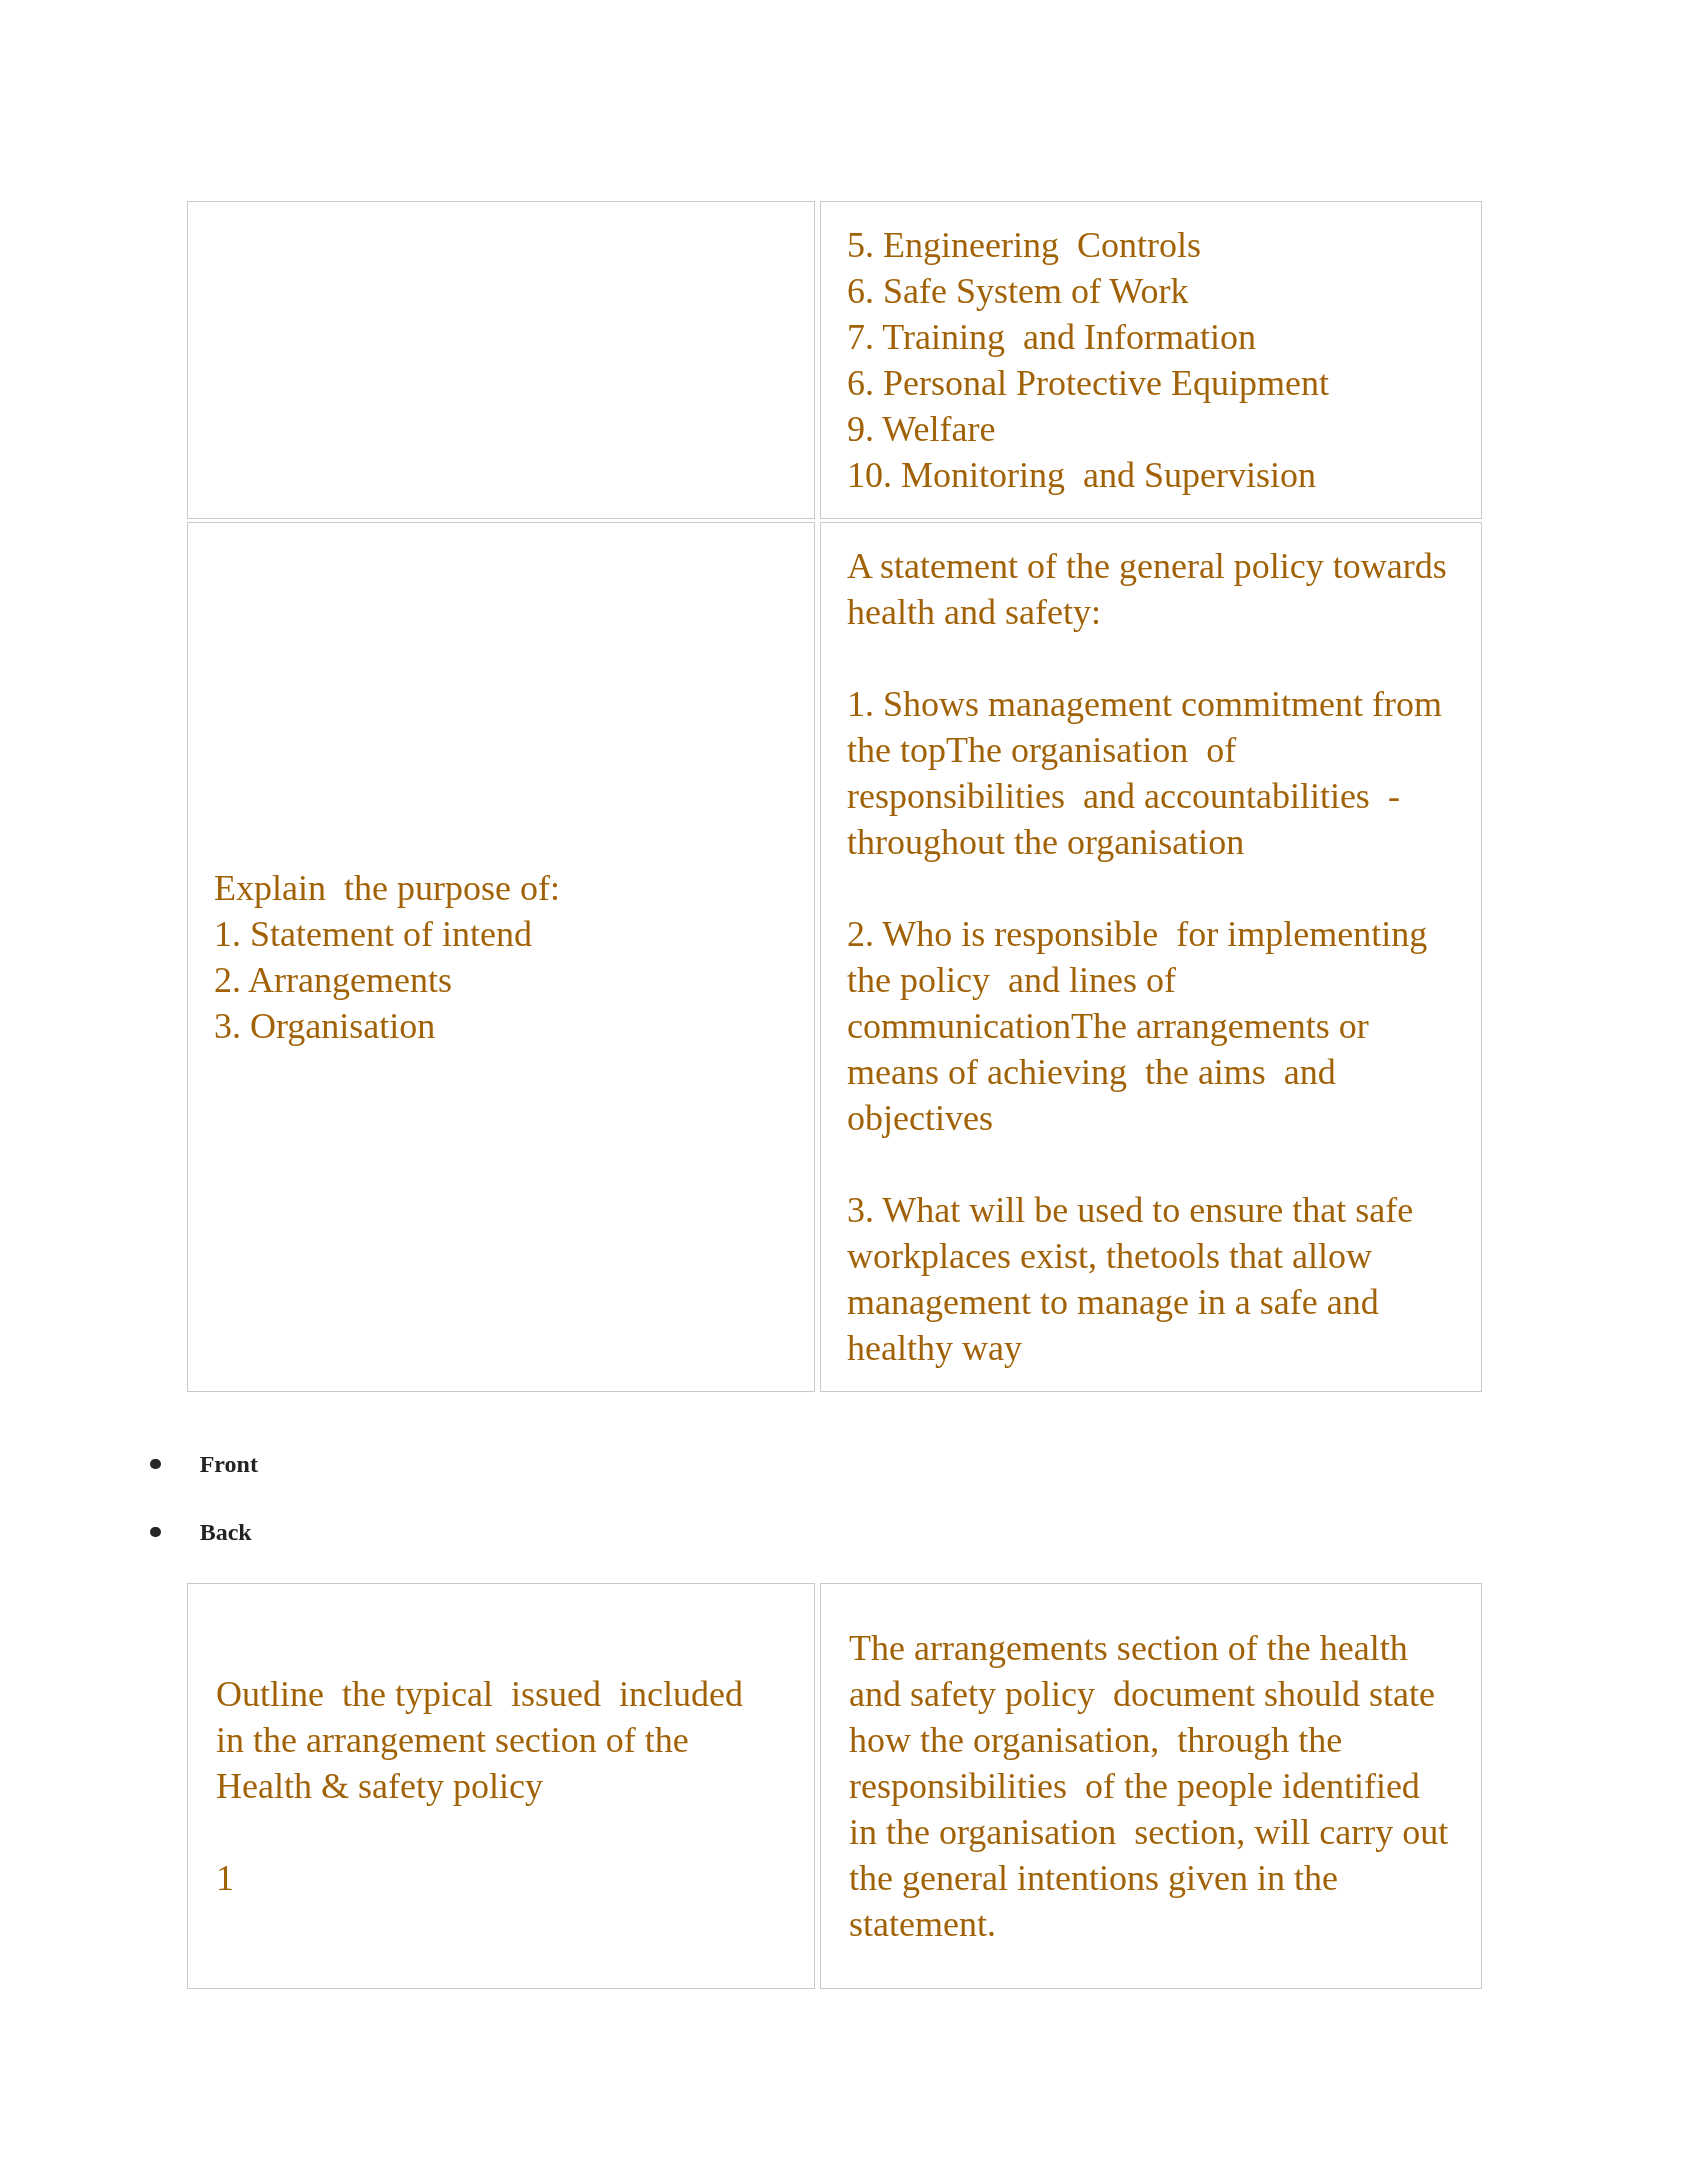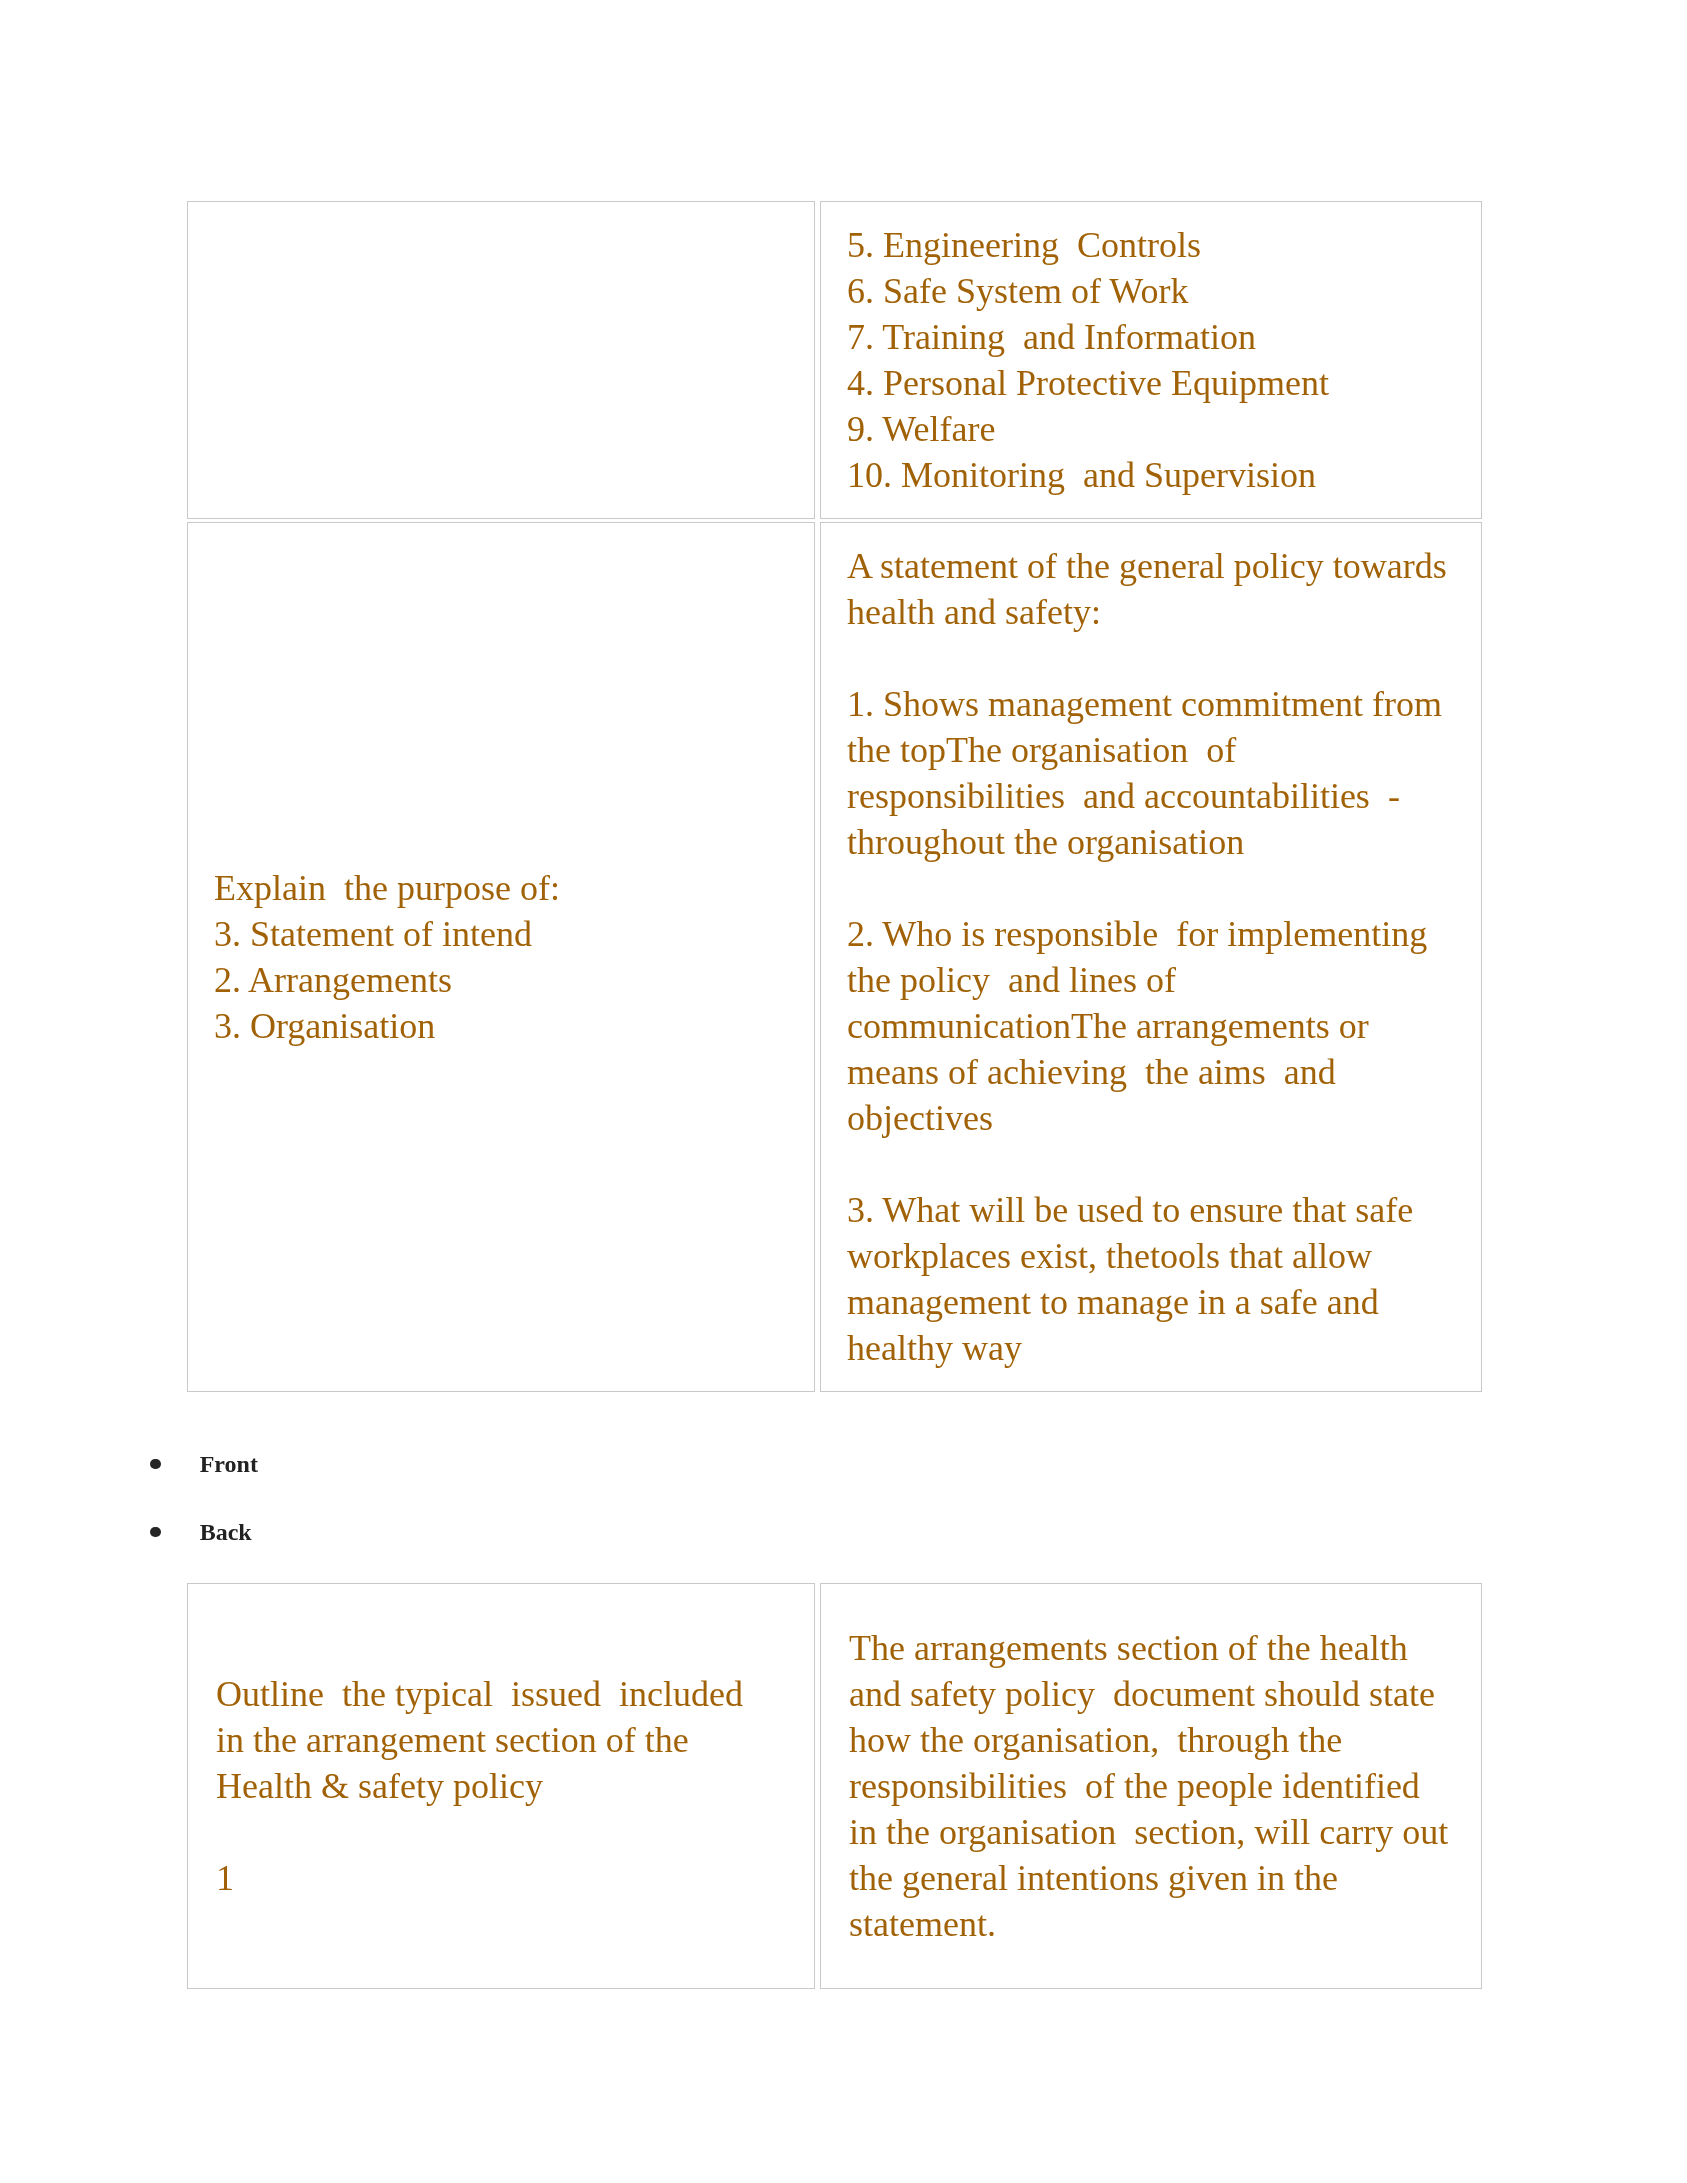--- a/index.html
+++ b/index.html
@@ -84,31 +84,31 @@
         <col class="col-a">
       </colgroup>
     <tbody>
         <tr>
       <td class="cell q"></td>
       <td class="cell a">
         <div>
               <div class="line">5. Engineering  Controls</div>
               <div class="line">6. Safe System of Work</div>
               <div class="line">7. Training  and Information</div>
-              <div class="line">4. Personal Protective Equipment</div>
+              <div class="line">6. Personal Protective Equipment</div>
               <div class="line">9. Welfare</div>
               <div class="line">10. Monitoring  and Supervision</div>
             </div>
       </td>
     </tr>
     <tr>
       <td class="cell q">
         <div>
               <div class="line">Explain  the purpose of:</div>
-              <div class="line">3. Statement of intend</div>
+              <div class="line">1. Statement of intend</div>
               <div class="line">2. Arrangements</div>
               <div class="line">3. Organisation</div>
             </div>
       </td>
       <td class="cell a">
         <div>
               <div class="para">A statement of the general policy towards health and safety:</div>
               <div class="para">1. Shows management commitment from the topThe organisation  of responsibilities  and accountabilities  - throughout the organisation</div>
               <div class="para">2. Who is responsible  for implementing the policy  and lines of communicationThe arrangements or means of achieving  the aims  and objectives</div>
               <div class="para">3. What will be used to ensure that safe workplaces exist, thetools that allow management to manage in a safe and healthy way</div>

